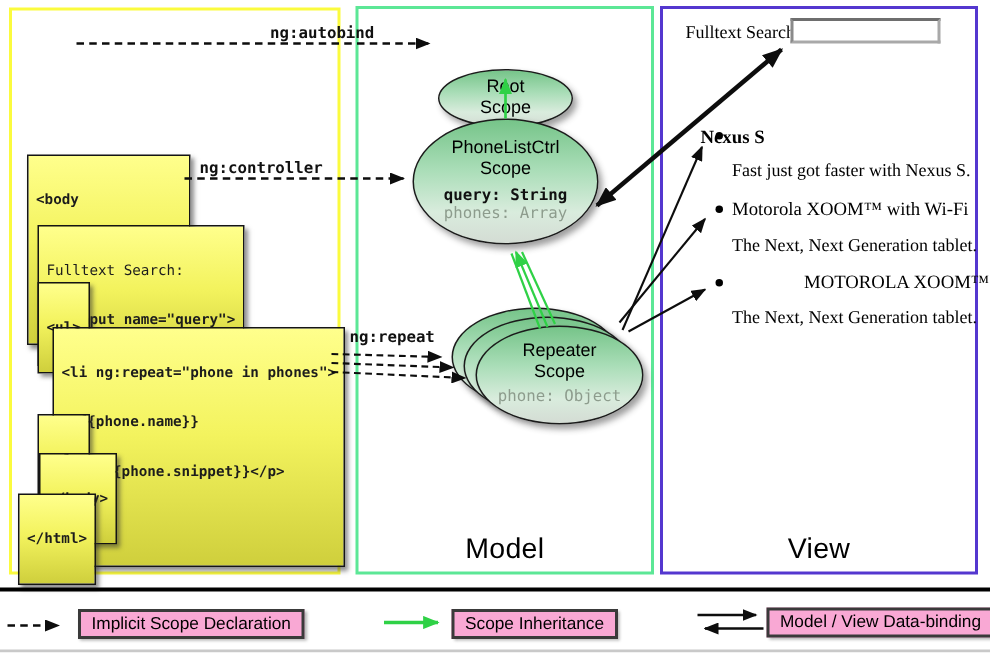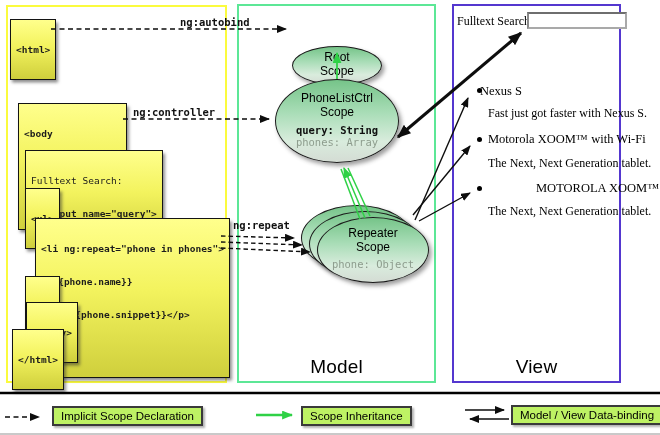--- a/index.html
+++ b/index.html
@@ -3,21 +3,21 @@
 <meta charset="utf-8">
 <style>
   * { margin:0; padding:0; box-sizing:border-box; }
   body { background:#fff; font-family:"Liberation Sans", sans-serif; }
   #stage { position:relative; width:660px; height:435px; background:#fff; overflow:hidden; }
 
   
   .col { position:absolute; border:2px solid; background:transparent; }
   #col-template { left:6;  left:6px;  top:5px; width:221px; height:378px; border-color:#fbfb3e; }
   #col-model    { left:237px; top:4px; width:199px; height:379px; border-color:#5ce796; }
-  #col-view     { left:452px; top:4px; width:169px; height:379px; border-color:#5437cf; }
+  #col-view     { left:440px; top:4px; width:212px; height:379px; border-color:#5437cf; }
   .col-label { position:absolute; bottom:3px; left:0; width:100%; text-align:center;
                font-size:19px; color:#000; letter-spacing:0.2px; }
 
   
   .codebox { position:absolute; display:inline-block;
              background:linear-gradient(180deg,#ffff8c 0%,#f3f35e 45%,#cfcf3c 100%);
              border:1px solid #141414; box-shadow:2px 2.5px 3px rgba(50,50,50,.55);
              padding:2px 5px; white-space:pre;
              font:bold 9.5px "DejaVu Sans Mono", monospace; color:#1c1c1c; line-height:11px; }
   .codebox .norm { font-weight:normal; }
@@ -35,21 +35,21 @@
   .prop-strong { font-weight:bold; color:#101010; }
   .prop-muted  { color:#8d9c8d; }
 
   
   .serif { position:absolute; font-family:"Liberation Serif", serif; color:#000; white-space:nowrap; }
   #vw-search-input { position:absolute; left:527px; top:12px; width:100px; height:17px;
                      background:#fff; border:2px solid #a9a9a9; border-top-color:#6e6e6e; border-left-color:#8a8a8a; }
   .bullet { position:absolute; width:5px; height:5px; border-radius:50%; background:#000; }
 
   
-  .legendbox { position:absolute; background:#bef264; border:2px solid #3a3a3a;
+  .legendbox { position:absolute; background:#f9a8d4; border:2px solid #3a3a3a;
                box-shadow:1.5px 1.5px 2px rgba(0,0,0,.3);
                font-size:11.5px; color:#000; padding:2px 7px; white-space:nowrap; }
 
   #overlay { position:absolute; left:0; top:0; pointer-events:none; }
   #bottom-edge { position:absolute; left:0; bottom:0; width:660px; height:2px; background:#c9c9c9; }
 </style>
 </head>
 <body>
 
 <div id="stage">
@@ -57,23 +57,20 @@
   <div class="col" id="col-template">
     <div class="col-label">Template</div>
   </div>
   <div class="col" id="col-model">
     <div class="col-label">Model</div>
   </div>
   <div class="col" id="col-view">
     <div class="col-label">View</div>
   </div>
 
-  <div class="codebox" style="left:10px; top:19px;">
-    <div>&lt;html&gt;</div>
-  </div>
 
   <div class="codebox" style="left:18px; top:103px;">
     <div>&lt;body</div>
     <div> ng:controller=</div>
     <div> "PhoneListCtrl"&gt;</div>
   </div>
 
   <div class="codebox" style="left:25px; top:150px;">
     <div class="norm">Fulltext Search:</div>
     <div>  &lt;input name="query"&gt;</div>
@@ -123,21 +120,21 @@
   <div class="scope" style="left:317px; top:217px; width:112px; height:66px; padding-top:9px;">
     <div class="scope-title">Repeater</div>
     <div class="scope-title">Scope</div>
     <div class="scope-prop prop-muted" style="margin-top:4px;">phone: Object</div>
   </div>
 
   <div class="serif" style="left:457px; top:14px; font-size:12px;">Fulltext Search:</div>
   <input id="vw-search-input" type="text" value="" style="">
 
   <span class="bullet" style="left:477px; top:88px;"></span>
-  <div class="serif" style="left:480px; top:84px; font-size:12.5px;">Nexus S</div>
+  <div class="serif" style="left:467px; top:84px; font-size:12.5px;font-weight:bold;">Nexus S</div>
   <div class="serif" style="left:488px; top:106px; font-size:12px;">Fast just got faster with Nexus S.</div>
 
   <span class="bullet" style="left:477px; top:137px;"></span>
   <div class="serif" style="left:488px; top:132px; font-size:12.5px;text-align:right;">Motorola XOOM™ with Wi-Fi</div>
   <div class="serif" style="left:488px; top:156px; font-size:12px;">The Next, Next Generation tablet.</div>
 
   <span class="bullet" style="left:477px; top:186px;"></span>
   <div class="serif" style="left:488px; top:181px; font-size:12.5px;margin-left:48px;">MOTOROLA XOOM™</div>
   <div class="serif" style="left:488px; top:204px; font-size:12px;">The Next, Next Generation tablet.</div>
 

